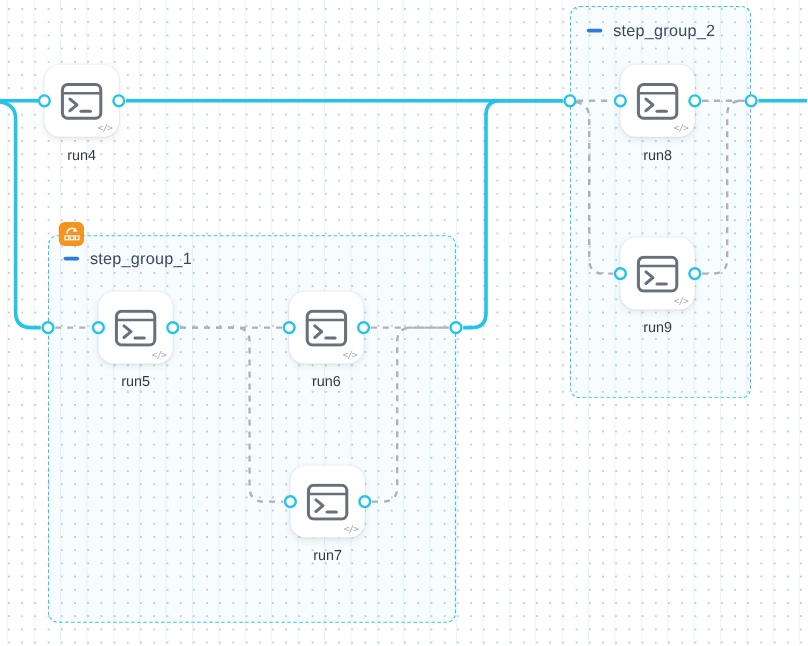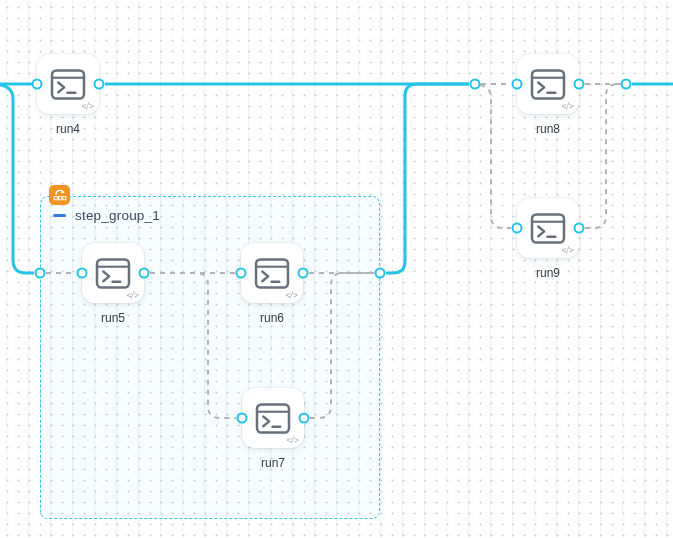--- a/index.html
+++ b/index.html
@@ -60,20 +60,26 @@
         <rect x="7.9" y="11.5" width="4.2" height="4.2" fill="none" stroke="#fff" stroke-width="1.3"></rect>
         <rect x="13.6" y="11.5" width="4.2" height="4.2" fill="none" stroke="#fff" stroke-width="1.3"></rect>
       </svg>
     </div>
     <div class="group-header" style="left:12px;top:11px;">
       <span class="minus-icon"></span>
       <span class="group-label">step_group_1</span>
     </div>
   </div>
 
+  <div class="group" style="left:475px;top:5px;width:151px;height:327px;">
+    <div class="group-header" style="left:13px;top:12px;">
+      <span class="minus-icon"></span>
+      <span class="group-label">step_group_2</span>
+    </div>
+  </div>
 
   <svg class="edges" width="673" height="538">
     <path class="edge-active" d="M 0 84 L 32 84"></path>
     <path class="edge-active" d="M 0 85 Q 13 87 13 99 L 13 260 Q 13 273 26 273 L 34 273"></path>
     <path class="edge-active" d="M 105 84 L 469 84"></path>
     <path class="edge-active" d="M 386 273 L 393 273 Q 405 273 405 261 L 405 96 Q 405 84 417 84 L 469 84"></path>
     <path class="edge-active" d="M 632 84 L 673 84"></path>
 
     <path class="edge-default" d="M 46 273 L 76 273"></path>
     <path class="edge-default" d="M 150 273 L 235 273"></path>

